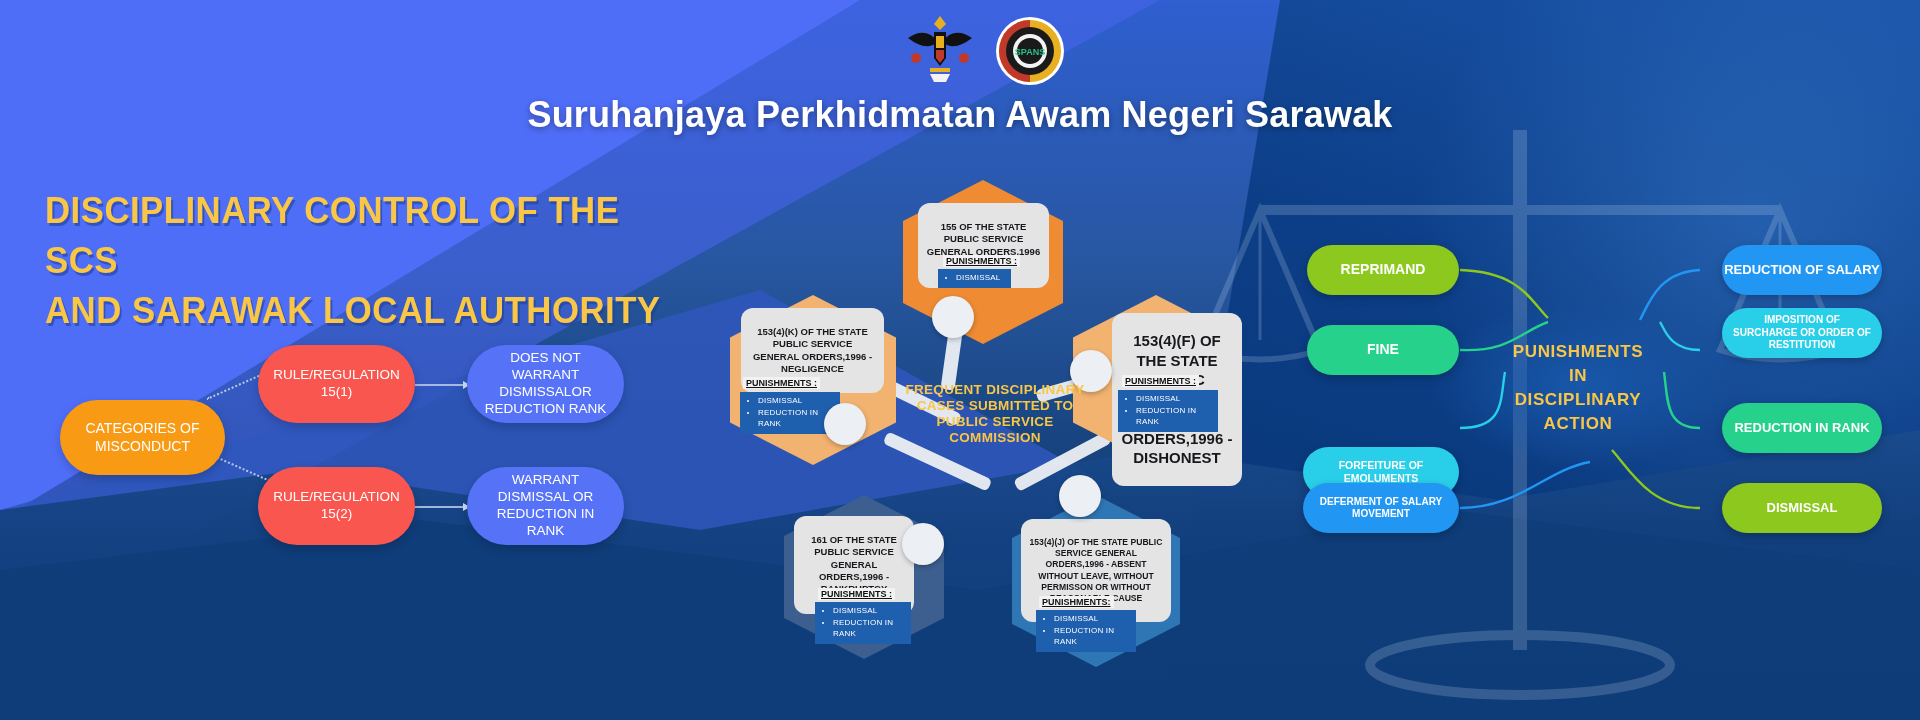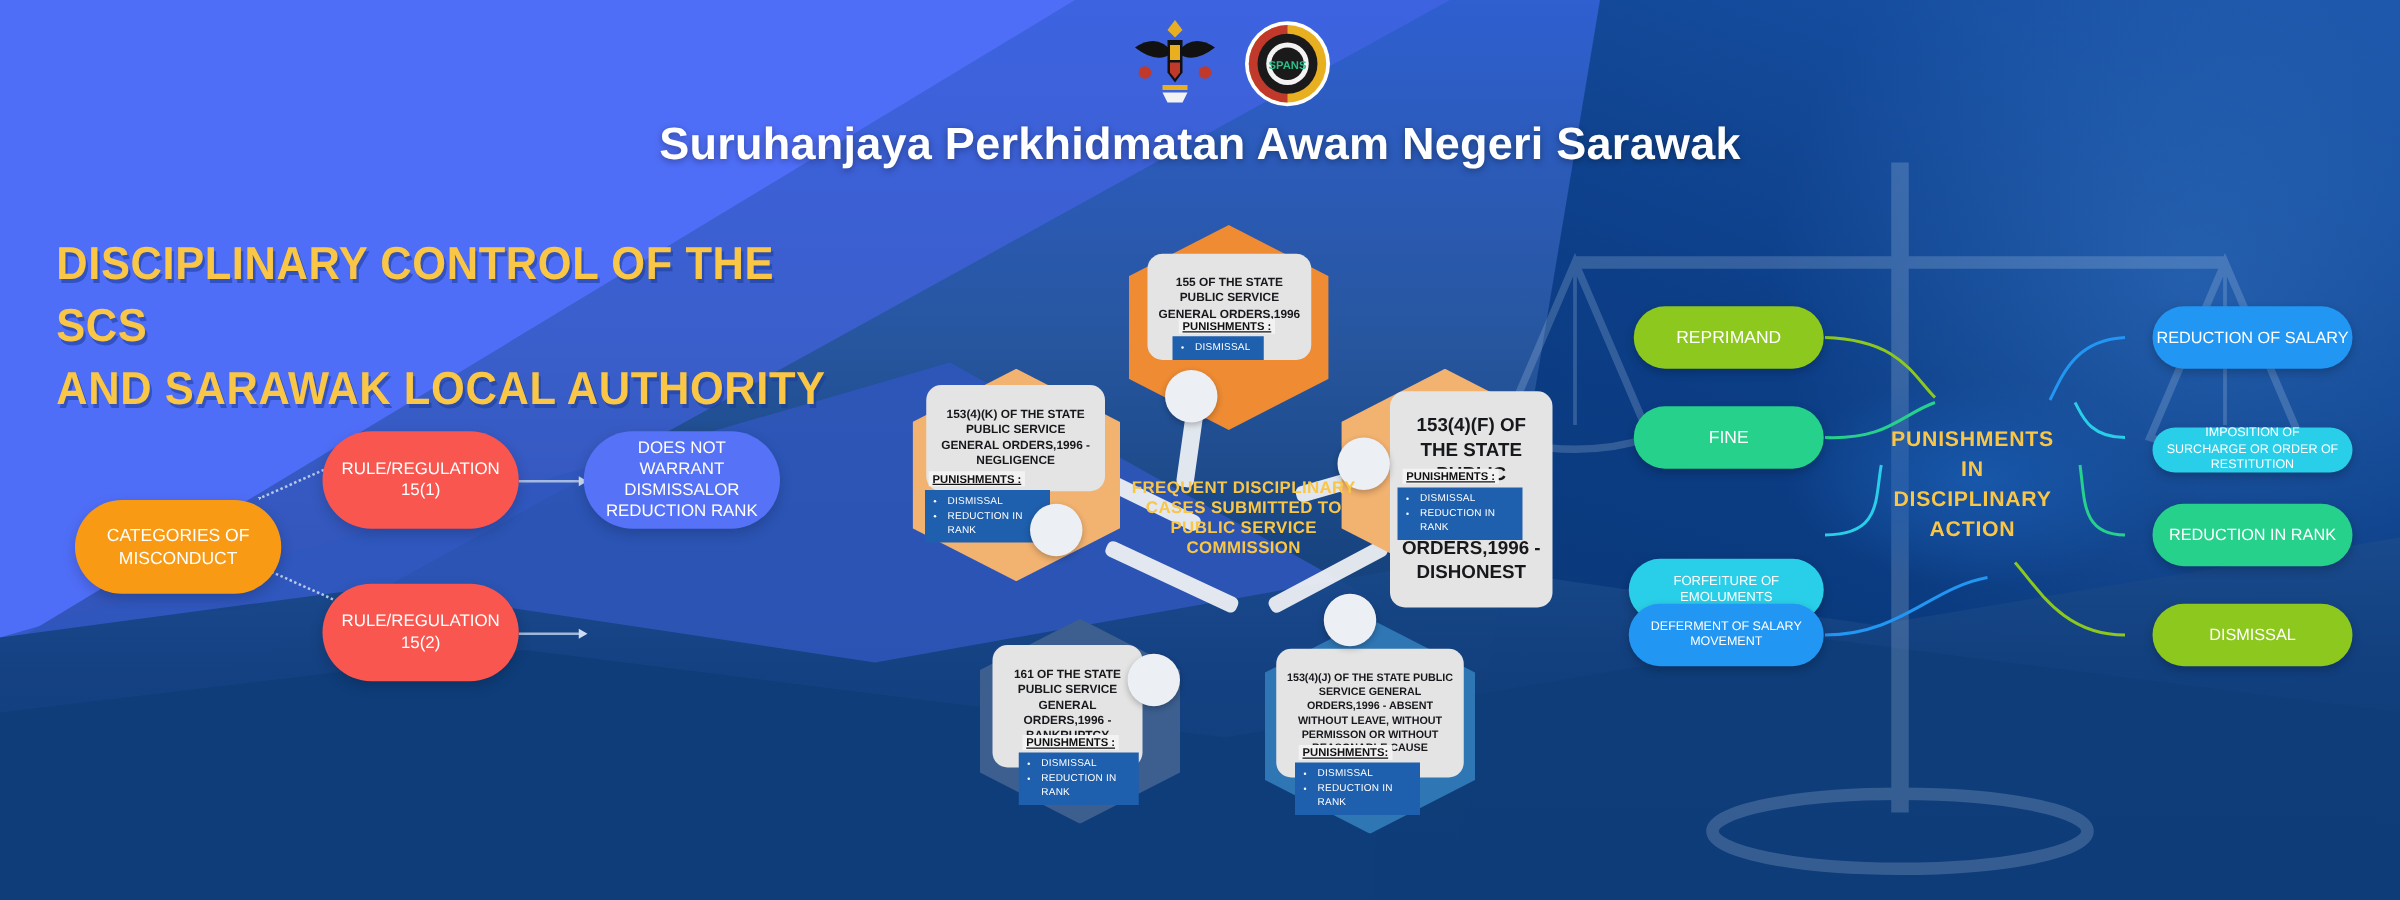--- a/index.html
+++ b/index.html
@@ -77,21 +77,21 @@
 
   .joint{position:absolute;background:#eceff3;border-radius:50%;
     box-shadow:0 2px 5px rgba(0,0,0,.25);}
   .spoke{position:absolute;background:#eceff3;border-radius:5px;opacity:.95;}
 
   .center-label{position:absolute;left:905px;top:382px;width:180px;text-align:center;
     color:#f9c646;font-weight:bold;font-size:13.5px;line-height:16px;letter-spacing:.3px;}
 
   
   .chip{position:absolute;display:flex;align-items:center;justify-content:center;
-    text-align:center;color:#fff;border-radius:40px;font-weight:normal;
+    text-align:center;color:#fff;border-radius:40px;font-weight:bold;
     box-shadow:0 3px 8px rgba(0,0,0,.22);line-height:1.25;}
   .c-lime{background:#8cc81e;}
   .c-green{background:#26d18c;}
   .c-cyan{background:#29cfe8;}
   .c-blue{background:#2196f3;}
 
   .hubtext{position:absolute;left:1478px;top:340px;width:200px;text-align:center;
     color:#f9c646;font-weight:bold;font-size:17px;line-height:24px;letter-spacing:.6px;}
   .hub-glow{position:absolute;left:1425px;top:300px;width:310px;height:170px;
     border-radius:50%;background:radial-gradient(ellipse at center,rgba(25,90,175,.85),rgba(20,70,150,0) 70%);}
@@ -171,20 +171,23 @@
   </div>
 
   <div class="node n-blue" style="left:467px;top:345px;width:157px;height:78px;font-size:13.5px;padding:0 12px;box-sizing:border-box;">
     <span>DOES NOT WARRANT DISMISSALOR REDUCTION RANK</span>
   </div>
 
   <div class="node n-red" style="left:258px;top:467px;width:157px;height:78px;font-size:13.5px;padding:0 12px;box-sizing:border-box;">
     <span>RULE/REGULATION 15(2)</span>
   </div>
 
+  <div class="node n-blue" style="left:467px;top:467px;width:157px;height:78px;font-size:13.5px;padding:0 12px;box-sizing:border-box;">
+    <span>WARRANT DISMISSAL OR REDUCTION IN RANK</span>
+  </div>
 
   <div class="spoke" style="left:946px;top:310px;width:14px;height:80px;transform:rotate(8deg);"></div>
   <div class="spoke" style="left:855px;top:390px;width:110px;height:13px;transform:rotate(26deg);"></div>
   <div class="spoke" style="left:1035px;top:375px;width:110px;height:13px;transform:rotate(-16deg);"></div>
   <div class="spoke" style="left:880px;top:455px;width:115px;height:13px;transform:rotate(25deg);"></div>
   <div class="spoke" style="left:1010px;top:455px;width:105px;height:13px;transform:rotate(-28deg);"></div>
 
   <div class="hex hx-orange" style="left:903px;top:180px;width:160px;height:164px;"></div>
   <div class="card" style="left:918px;top:203px;width:131px;font-size:9.5px;">155 OF THE STATE PUBLIC SERVICE GENERAL ORDERS,1996 - DRUG</div>
   <div class="pun-title" style="left:943px;top:255px;font-size:9px;">PUNISHMENTS :</div>
@@ -263,21 +266,21 @@
   <div class="chip c-cyan" style="left:1303px;top:403px;width:156px;height:50px;font-size:10.5px;padding:12px 8px;box-sizing:border-box;margin-top:44px;">
     <span>FORFEITURE OF EMOLUMENTS</span>
   </div>
   <div class="chip c-blue" style="left:1303px;top:483px;width:156px;height:50px;font-size:10px;padding:15px 8px;box-sizing:border-box;">
     <span>DEFERMENT OF SALARY MOVEMENT</span>
   </div>
 
   <div class="chip c-blue" style="left:1722px;top:245px;width:160px;height:50px;font-size:13px;">
     <span>REDUCTION OF SALARY</span>
   </div>
-  <div class="chip c-cyan" style="left:1722px;top:342px;width:160px;height:36px;font-size:10px;padding:0 10px;box-sizing:border-box;">
+  <div class="chip c-cyan" style="left:1722px;top:308px;width:160px;height:50px;font-size:10px;padding:0 10px;box-sizing:border-box;">
     <span>IMPOSITION OF SURCHARGE OR ORDER OF RESTITUTION</span>
   </div>
   <div class="chip c-green" style="left:1722px;top:403px;width:160px;height:50px;font-size:13px;">
     <span>REDUCTION IN RANK</span>
   </div>
   <div class="chip c-lime" style="left:1722px;top:483px;width:160px;height:50px;font-size:13px;">
     <span>DISMISSAL</span>
   </div>
 
   <div class="hubtext">

